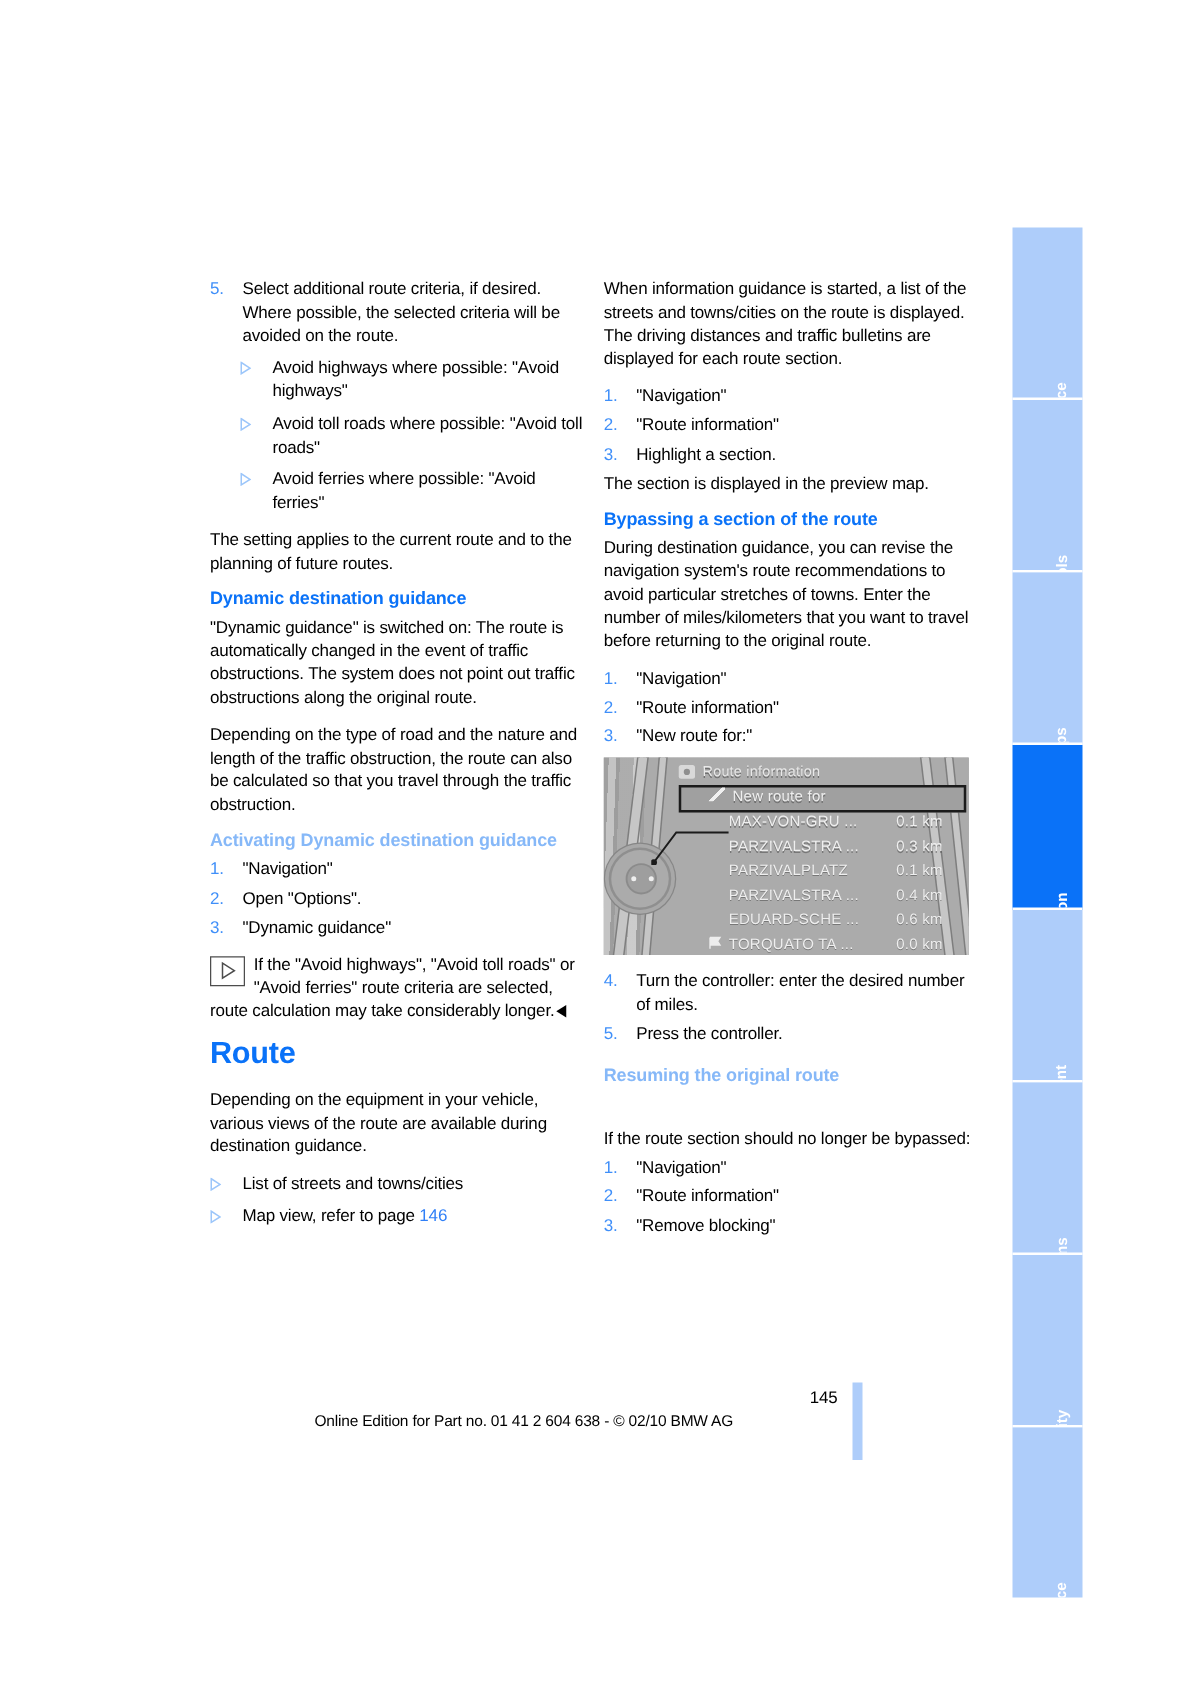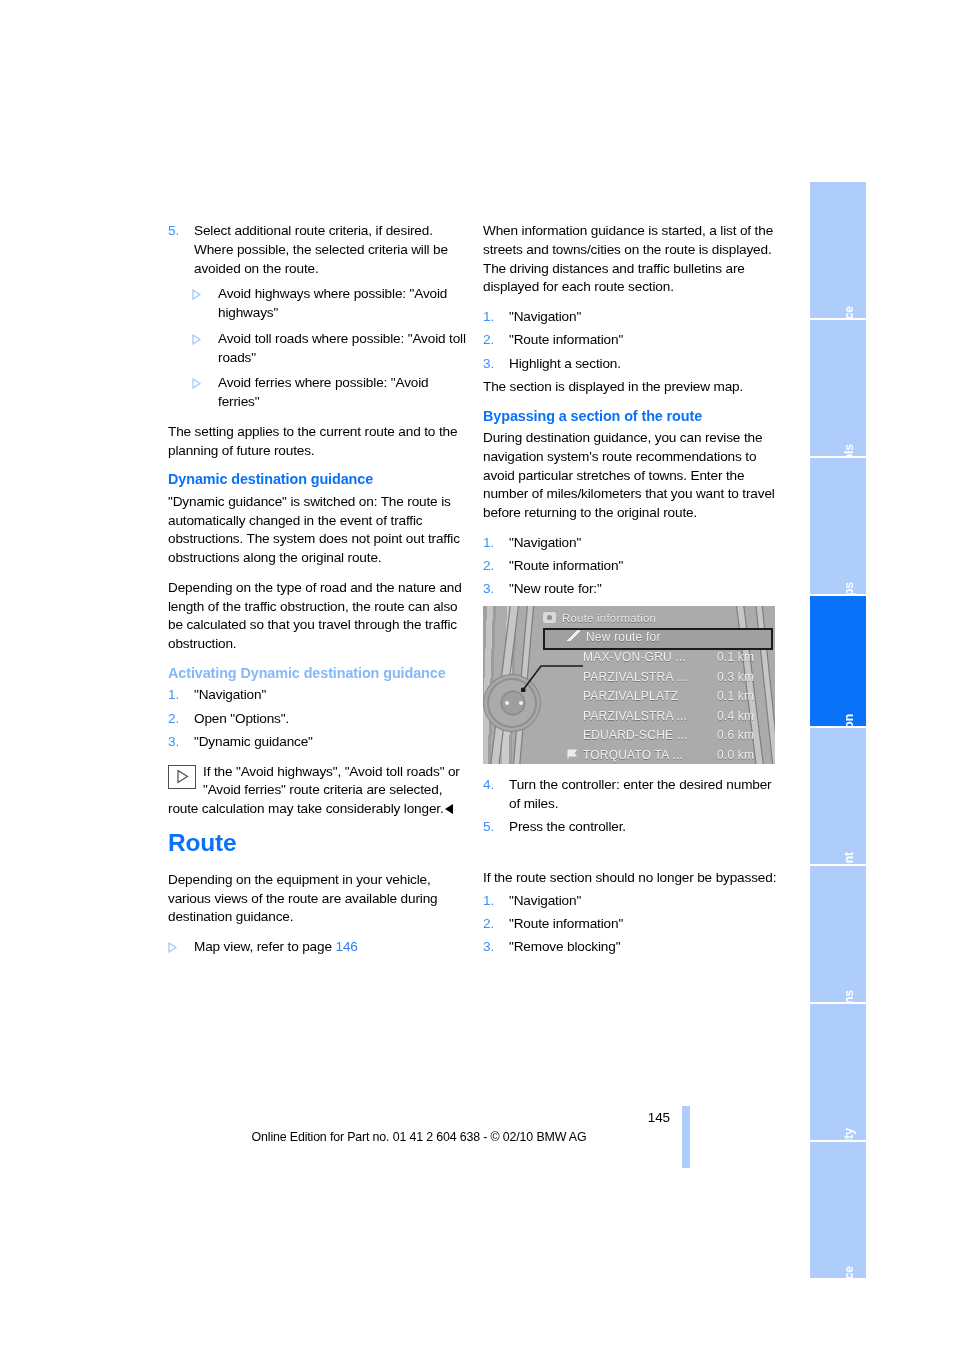--- a/index.html
+++ b/index.html
@@ -405,20 +405,28 @@
 
     <p class="body">Depending on the equipment in your vehicle, various views of the route are available during destination guidance.</p>
 
     <ul class="tri">
       <li>
         <span class="tri-glyph outline">
           <svg width="9" height="11" viewBox="0 0 9 11">
               <path d="M1 1 L8 5.5 L1 10 Z" fill="none" stroke="#9cc6fa" stroke-width="1.2"></path>
             </svg>
         </span>
+        <span>List of streets and towns/cities</span>
+      </li>
+      <li>
+        <span class="tri-glyph outline">
+          <svg width="9" height="11" viewBox="0 0 9 11">
+              <path d="M1 1 L8 5.5 L1 10 Z" fill="none" stroke="#9cc6fa" stroke-width="1.2"></path>
+            </svg>
+        </span>
         <span>Map view, refer to page </span><a class="pageref" href="#" style="text-decoration:none;">146</a>
       </li>
     </ul>
 
   </div>
 
   <div class="col col-right">
 
     <p class="body">When information guidance is started, a list of the streets and towns/cities on the route is displayed. The driving distances and traffic bulletins are displayed for each route section.</p>
     <ol class="steps" style="margin-bottom:4px;">
@@ -517,20 +525,21 @@
       <li>
         <span class="num">4.</span>
         <span>Turn the controller: enter the desired number of miles.</span>
       </li>
       <li>
         <span class="num">5.</span>
         <span>Press the controller.</span>
       </li>
     </ol>
 
+    <h3 class="h3" style="margin-top:16px;">Resuming the original route</h3>
     <p class="body tight">If the route section should no longer be bypassed:</p>
     <ol class="steps">
       <li>
         <span class="num">1.</span>
         <span>"Navigation"</span>
       </li>
       <li>
         <span class="num">2.</span>
         <span>"Route information"</span>
       </li>

